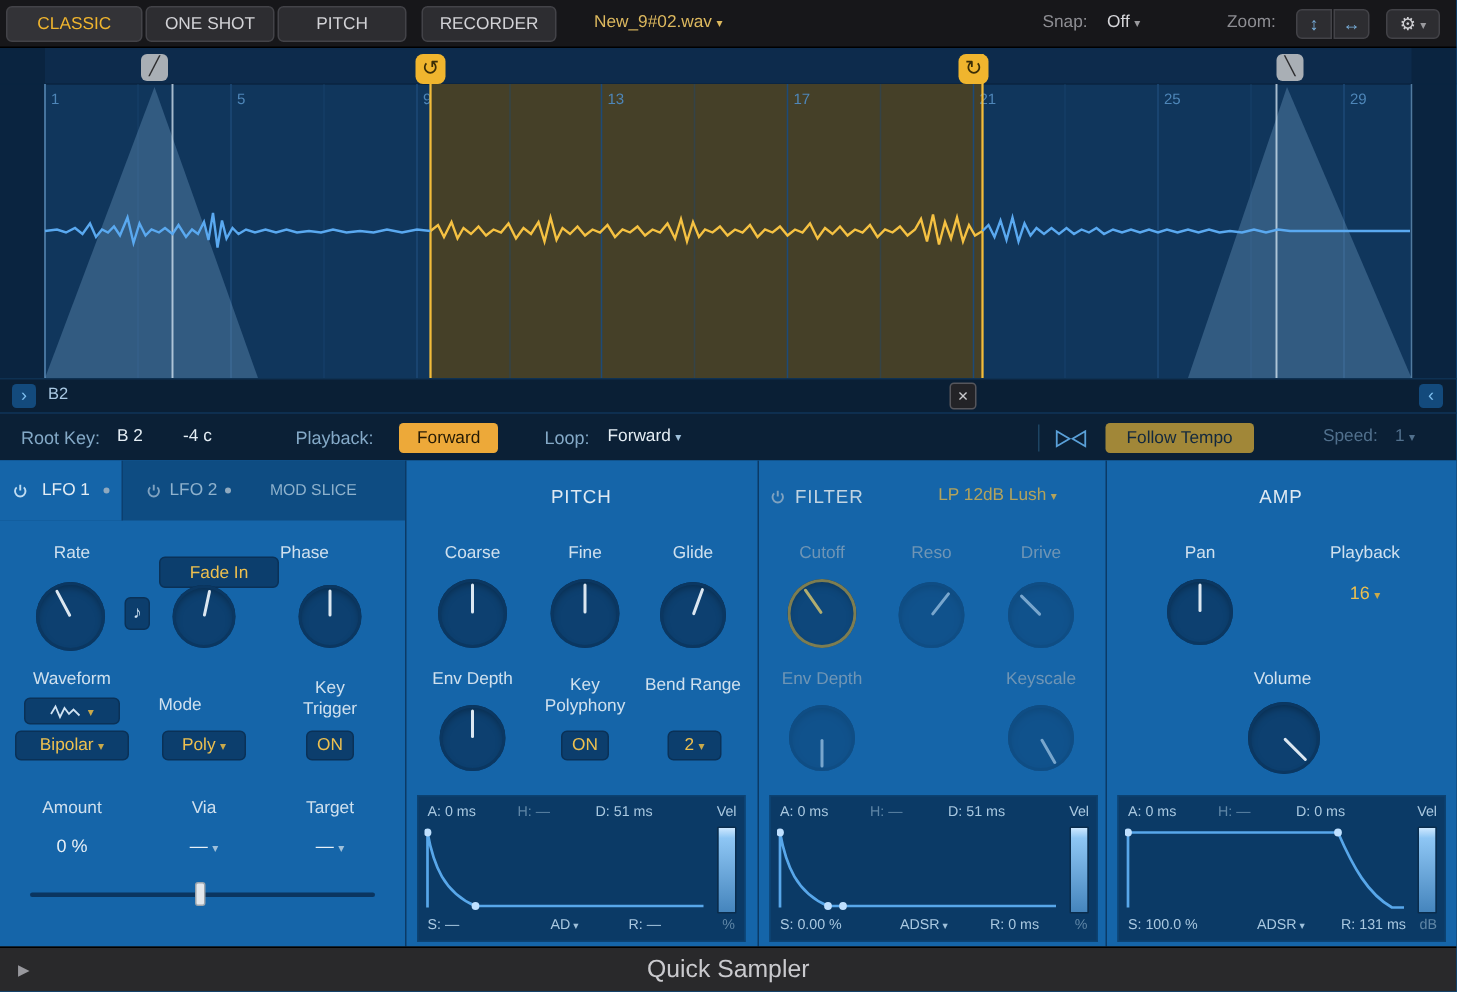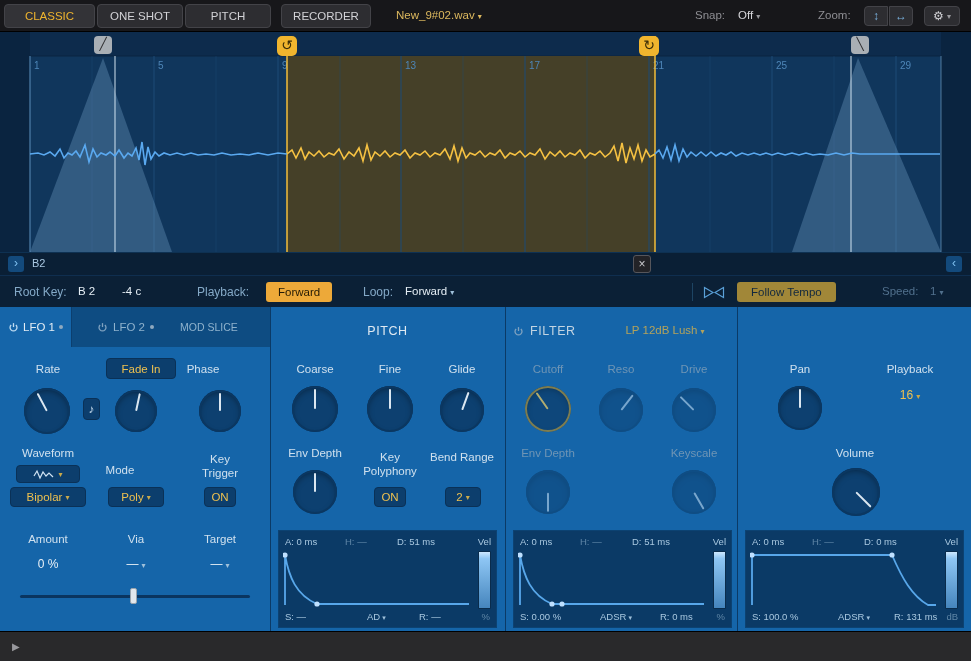--- a/index.html
+++ b/index.html
@@ -43,21 +43,21 @@
 .pill .chev{color:#caa94a}
 .valtxt{position:absolute;font-size:12px;color:#e8f0f7;text-align:center}
 .knob{position:absolute;border-radius:50%;background:#0d4070;box-shadow:inset 0 0 0 2px #0b3761, inset 0 3px 6px rgba(0,0,0,.35)}
 .knob i{position:absolute;left:50%;bottom:50%;width:2px;height:44%;background:#dbe7f1;transform-origin:50% 100%;border-radius:1px}
 .knob.dim{opacity:.5}
 .knob.cutoff{opacity:.8;box-shadow:inset 0 0 0 2px #97843c, inset 0 3px 6px rgba(0,0,0,.35)}
 .knob.cutoff i{background:#d9bf62}
 .pwr{stroke:#bfdcf2;fill:none}
 .pwr.dim{stroke:#7fa2c0}
 .tabbar{position:absolute;left:0;top:0;width:270px;height:40px;background:#0e4c82}
-.lfo-tab{position:absolute;top:0;height:40px;display:flex;align-items:center;font-size:11.5px;color:#8fb2cd;gap:4px}
+.lfo-tab{position:absolute;top:0;height:40px;display:flex;align-items:center;font-size:11.5px;color:#8fb2cd;gap:9px}
 .lfo-tab.active{color:#e2ecf4;background:#1565a9;border-right:1px solid #0c3f6f;padding:0 8px}
 .dot{width:4px;height:4px;border-radius:50%;background:#8fa9bf}
 .slider-track{position:absolute;height:3px;background:#0a3560;border-radius:2px}
 .slider-handle{position:absolute;width:7px;height:16px;background:#e2e7ec;border:1px solid #9aa4ad;border-radius:2px}
 
 .env{position:absolute;width:219px;height:98px;background:#0b3a66;border:1px solid #0c4272}
 .e-lbl{position:absolute;font-size:9.5px;color:#a9c8e0;white-space:nowrap}
 .e-dim{color:#5f86a6}
 .e-chev{font-size:7px;color:#9fc0da;margin-left:2px}
 .vel-bar{position:absolute;right:5px;top:20px;width:13px;height:58px;background:linear-gradient(180deg,#cde8ff,#8ec6f4 12%,#4585bd);border:1px solid #0a2c4c;border-radius:1px}
@@ -212,21 +212,21 @@
           </svg>
         <span>LFO 2</span>
         <span class="dot"></span>
       </div>
       <div class="lfo-tab" style="left:180px;font-size:10.5px">
         <span>MOD SLICE</span>
       </div>
     </div>
 
     <span class="lbl" style="left:18px;top:55px;width:60px">Rate</span>
-    <div class="pill" style="left:106px;top:51px;width:70px;height:21px">
+    <div class="pill" style="left:106px;top:64px;width:80px;height:21px">
         <span>Fade In</span>
       </div>
     <span class="lbl" style="left:173px;top:55px;width:60px">Phase</span>
 
     <div class="knob" style="left:24px;top:81px;width:46px;height:46px">
         <i style="transform:translateX(-50%) rotate(-28deg)"></i>
       </div>
     <div class="pill" style="left:83px;top:91px;width:17px;height:22px;color:#cfe2f2">
         <span>♪</span>
       </div>
@@ -357,20 +357,21 @@
           <circle cx="34" cy="54" r="2.6" fill="#bfe0ff"></circle>
           <circle cx="44" cy="54" r="2.6" fill="#bfe0ff"></circle>
       </svg>
       <div class="vel-bar"></div>
       <span class="e-lbl" style="left:6px;bottom:5px">S: 0.00 %</span>
       <span class="e-lbl" style="left:86px;bottom:5px"><span>ADSR</span><span class="e-chev">▾</span></span>
       <span class="e-lbl" style="left:146px;bottom:5px">R: 0 ms</span>
       <span class="e-lbl e-dim" style="right:6px;bottom:5px">%</span>
     </div>
 
+    <span class="sec-title" style="left:737px;top:17px;width:234px">AMP</span>
     <span class="lbl" style="left:770px;top:55px;width:60px">Pan</span>
     <div class="knob" style="left:778px;top:79px;width:44px;height:44px">
         <i style="transform:translateX(-50%) rotate(0deg)"></i>
       </div>
     <span class="lbl" style="left:875px;top:55px;width:70px">Playback</span>
     <span class="valtxt" style="left:885px;top:81px;width:50px;color:#eec04f"><span>16</span><span class="chev" style="color:#caa94a">▾</span></span>
     <span class="lbl" style="left:820px;top:139px;width:70px">Volume</span>
     <div class="knob" style="left:832px;top:161px;width:48px;height:48px">
         <i style="transform:translateX(-50%) rotate(135deg)"></i>
       </div>
@@ -388,15 +389,16 @@
       <div class="vel-bar"></div>
       <span class="e-lbl" style="left:6px;bottom:5px">S: 100.0 %</span>
       <span class="e-lbl" style="left:92px;bottom:5px"><span>ADSR</span><span class="e-chev">▾</span></span>
       <span class="e-lbl" style="left:148px;bottom:5px">R: 131 ms</span>
       <span class="e-lbl e-dim" style="right:5px;bottom:5px">dB</span>
     </div>
   </div>
 
   <div class="footer">
     <span class="play-tri">▶</span>
+    <span class="footer-title">Quick Sampler</span>
   </div>
 
 </div>
 
 </body></html>

